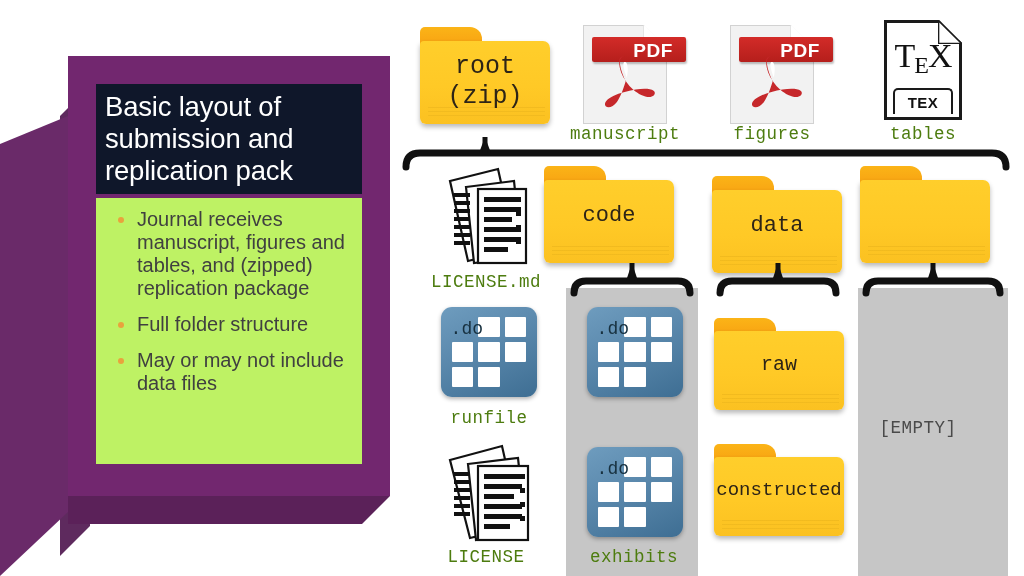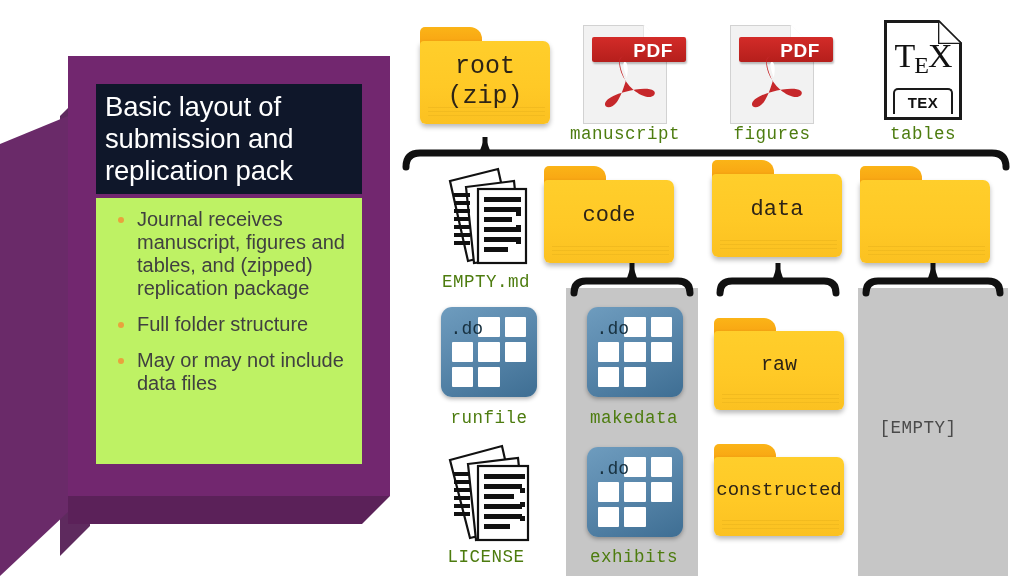--- a/index.html
+++ b/index.html
@@ -270,29 +270,29 @@
           <rect x="86" y="74" width="5" height="5"></rect>
         <rect x="54" y="32" width="37" height="5"></rect>
           <rect x="54" y="42" width="37" height="5"></rect>
         <rect x="54" y="52" width="28" height="5"></rect>
           <rect x="54" y="62" width="37" height="5"></rect>
         <rect x="54" y="72" width="37" height="5"></rect>
           <rect x="54" y="82" width="24" height="5"></rect>
       </g>
     </svg>
   </div>
-  <div class="lbl" style="left:411px;top:272px;width:150px;">EMPTY.md</div>
+  <div class="lbl" style="left:411px;top:272px;width:150px;">LICENSE.md</div>
 
   <div class="folder" style="left:544px;top:166px;width:130px;height:97px;">
     <div class="tab"></div>
     <div class="body"></div>
     <div class="fname" style="font-size:22px;">code</div>
   </div>
 
-  <div class="folder" style="left:712px;top:160px;width:130px;height:97px;">
+  <div class="folder" style="left:712px;top:176px;width:130px;height:97px;">
     <div class="tab"></div>
     <div class="body"></div>
     <div class="fname" style="font-size:22px;">data</div>
   </div>
 
   <div class="folder" style="left:860px;top:166px;width:130px;height:97px;">
     <div class="tab"></div>
     <div class="body"></div>
   </div>
 
@@ -377,21 +377,20 @@
       <div class="cell"></div>
       <div class="cell"></div>
       <div class="cell"></div>
       <div class="cell"></div>
       <div class="cell"></div>
       <div class="cell"></div>
       <div class="cell blank"></div>
     </div>
     <div class="dotext">.do</div>
   </div>
-  <div class="lbl" style="left:559px;top:408px;width:150px;">makedata</div>
 
   <div class="doicon" style="left:587px;top:447px;width:96px;height:90px;">
     <div class="plate"></div>
     <div class="grid">
       <div class="cell blank"></div>
       <div class="cell"></div>
       <div class="cell"></div>
       <div class="cell"></div>
       <div class="cell"></div>
       <div class="cell"></div>

